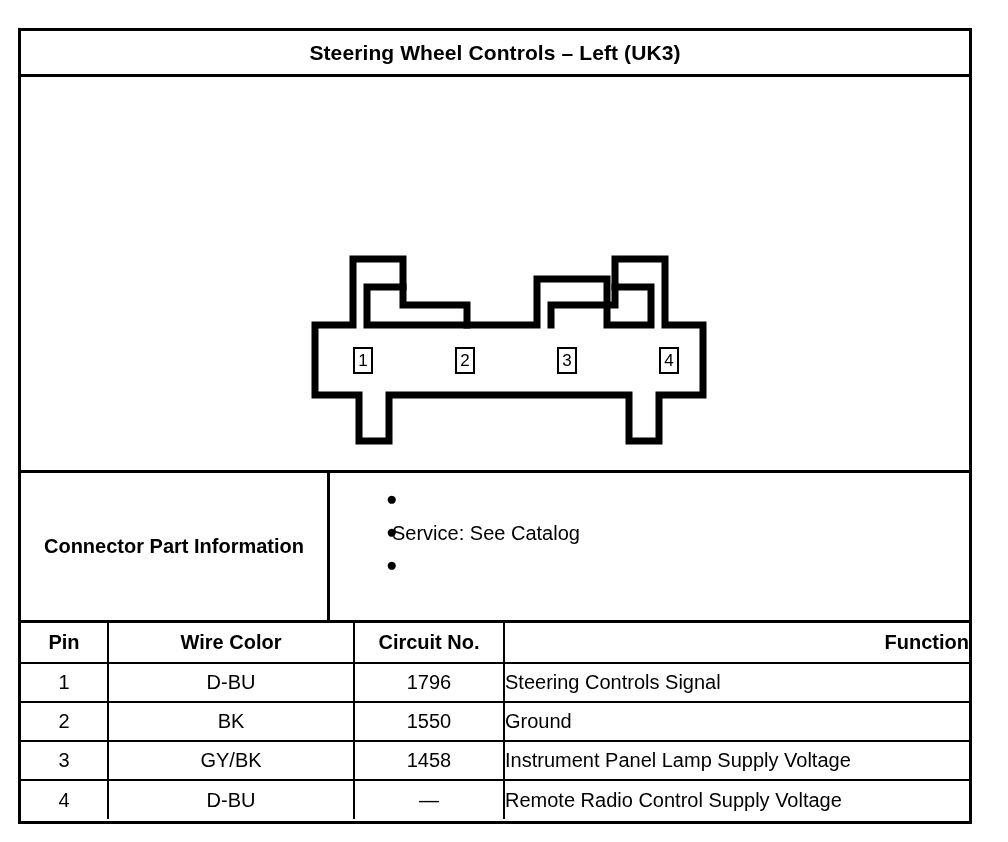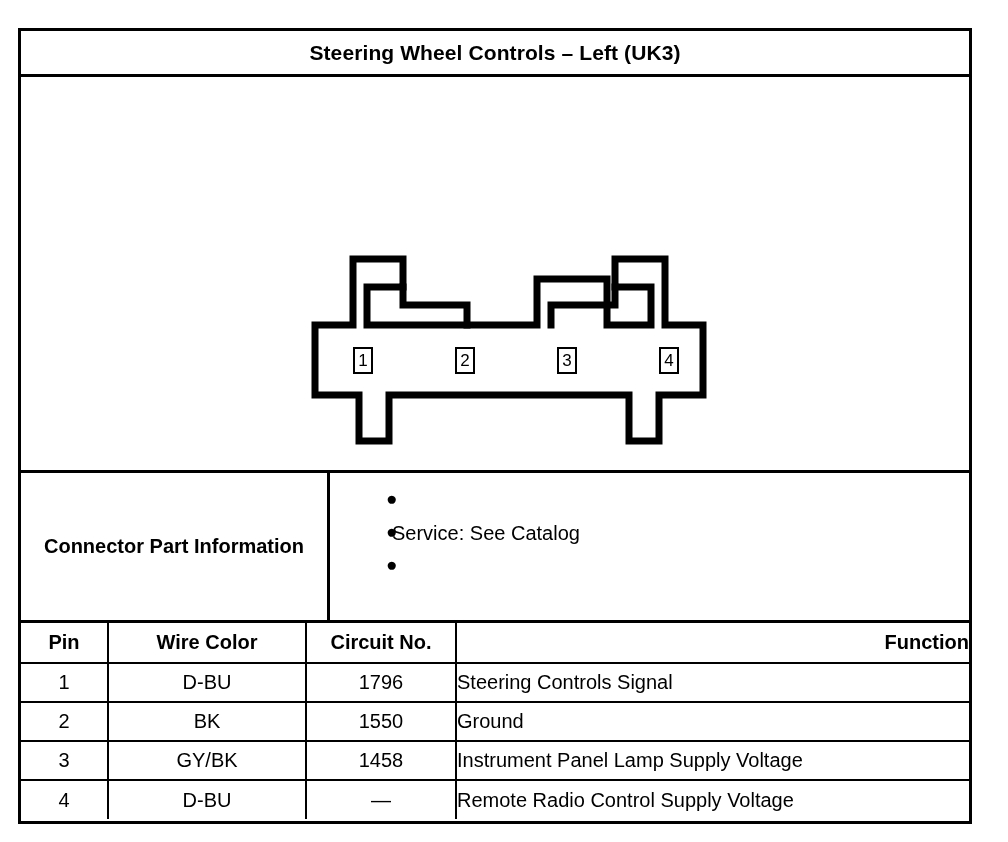--- a/index.html
+++ b/index.html
@@ -151,21 +151,21 @@
     font-weight: bold;
     height: 40px;
     text-align: center;
   }
   .pin-table tr > *:first-child { border-left: 0; }
   .pin-table tr > *:last-child  { border-right: 0; }
   .pin-table thead tr th { border-top: 0; }
   .pin-table tbody tr:last-child td { border-bottom: 0; }
 
   .col-pin     { width: 87px;  text-align: center; border-radius: 9px; }
-  .col-wire    { width: 198px; text-align: center; }
+  .col-wire    { width: 246px; text-align: center; }
   .col-circuit { width: 150px; text-align: center; }
   .col-func    { text-align: left; padding-left: 9px; }
 </style>
 </head>
 <body>
 
 <div id="sheet">
 
   <div class="title-row">
     <div class="title-text">Steering Wheel Controls – Left (UK3)</div>

